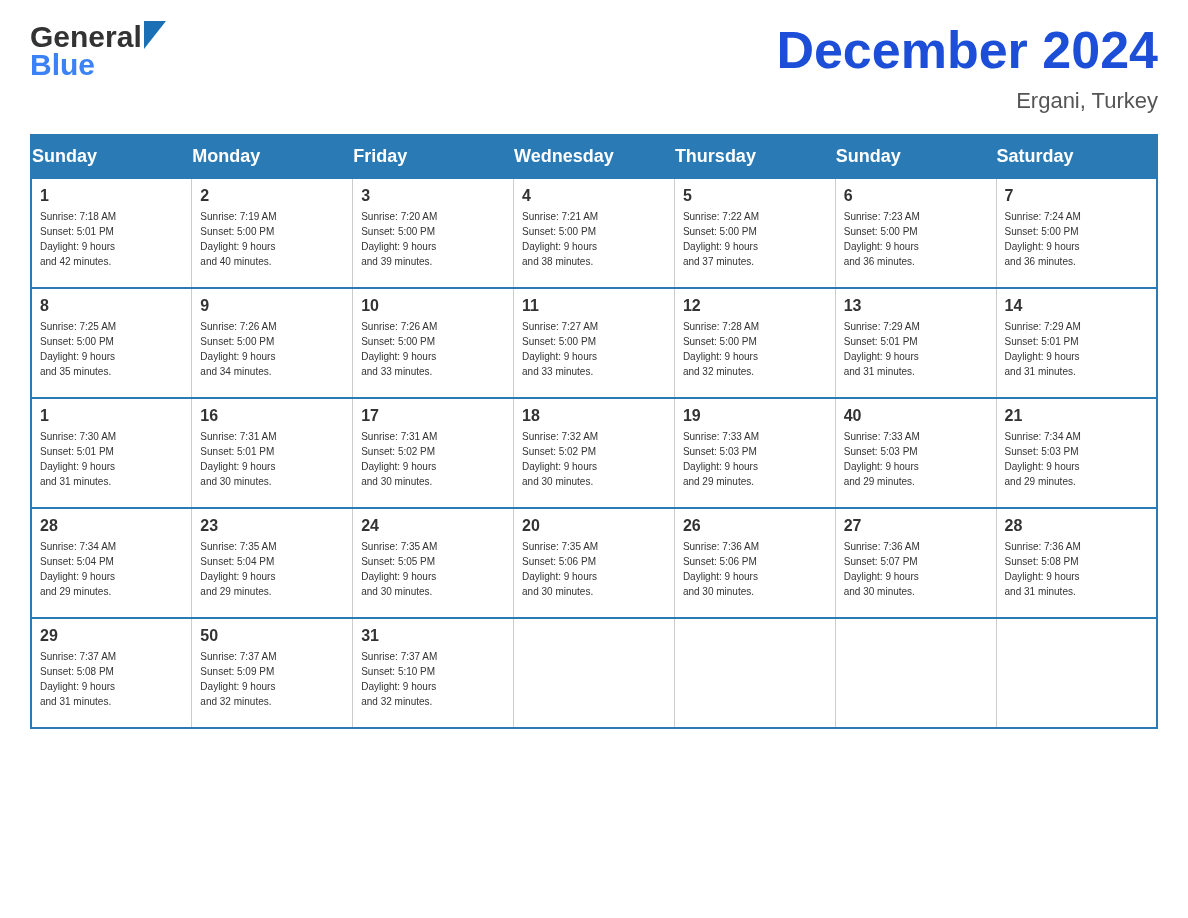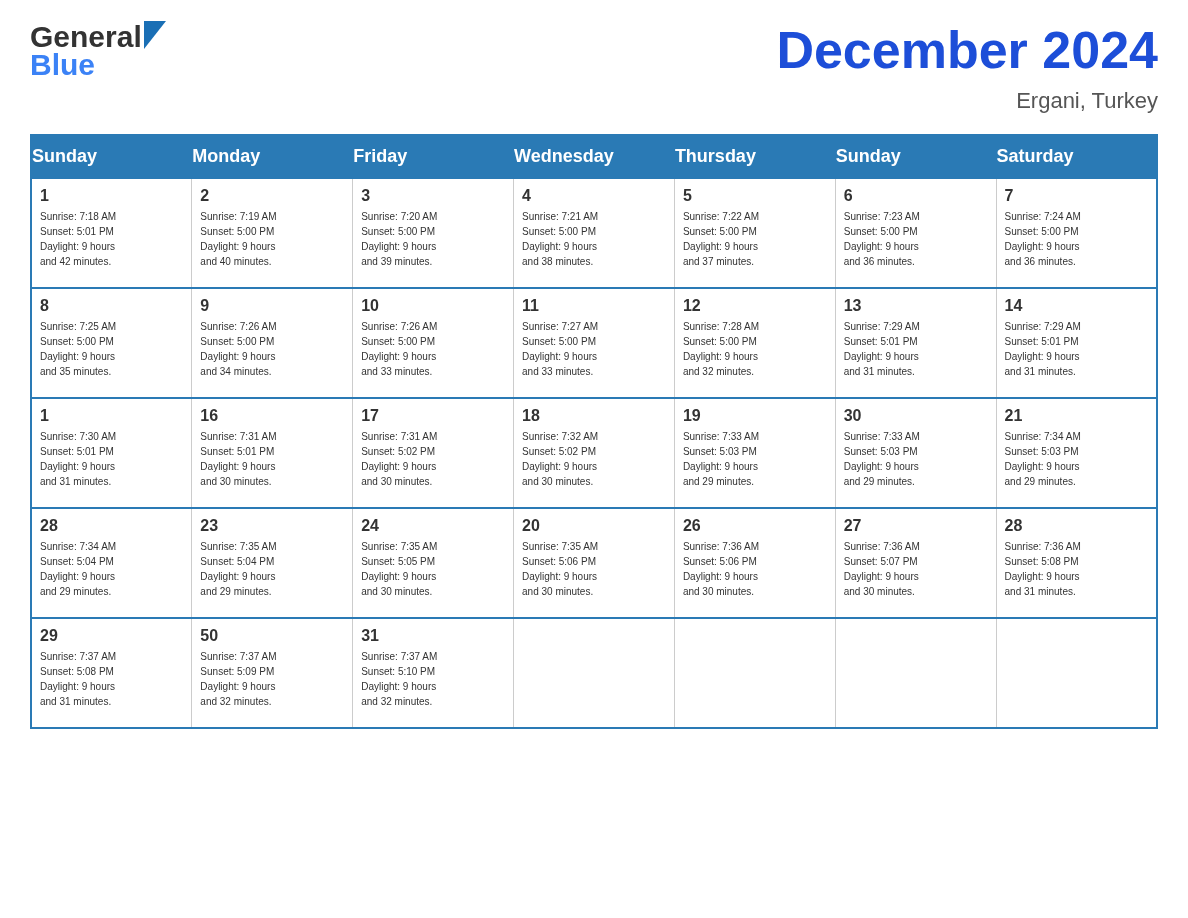--- a/index.html
+++ b/index.html
@@ -278,21 +278,21 @@
         <td>
         <span class="day-number">19</span>
         <div class="day-info">
           Sunrise: 7:33 AM<br>
           Sunset: 5:03 PM<br>
           Daylight: 9 hours<br>
           and 29 minutes.
         </div>
       </td>
         <td>
-        <span class="day-number">30</span>
+        <span class="day-number">40</span>
         <div class="day-info">
           Sunrise: 7:33 AM<br>
           Sunset: 5:03 PM<br>
           Daylight: 9 hours<br>
           and 29 minutes.
         </div>
       </td>
         <td>
         <span class="day-number">21</span>
         <div class="day-info">

